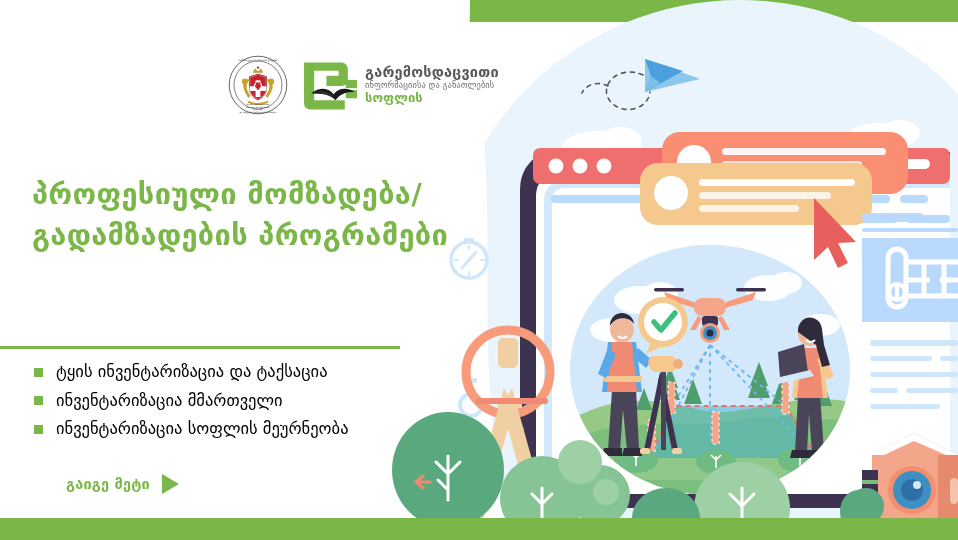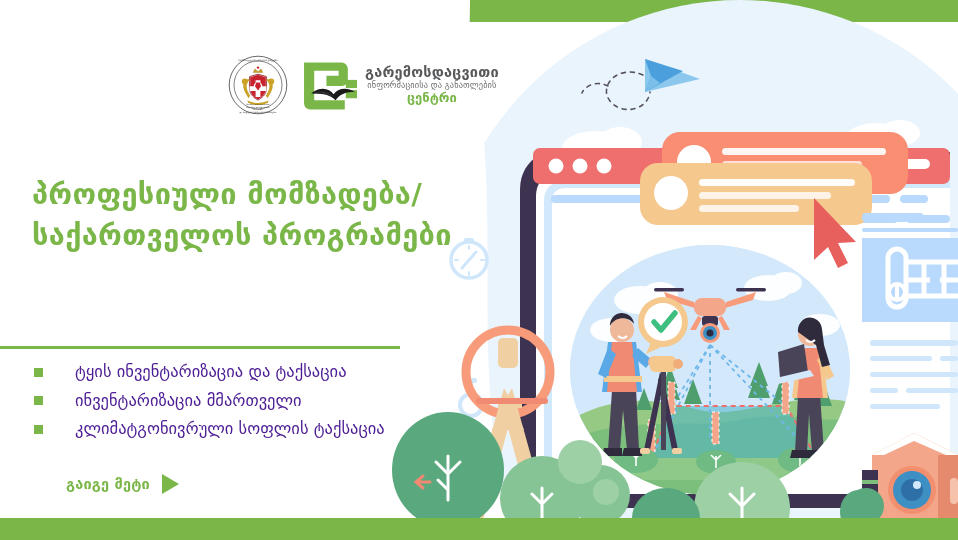--- a/index.html
+++ b/index.html
@@ -55,21 +55,21 @@
   .seal {
     width: 60px; height: 60px;
     flex: 0 0 auto;
   }
   .org-logo {
     display: flex;
     align-items: center;
     gap: 7px;
   }
   .org-mark { width: 56px; height: 52px; flex: 0 0 auto; }
-  .org-text { display: flex; flex-direction: column; gap: 1px; line-height: 1.05; text-align: center; }
+  .org-text { display: flex; flex-direction: column; gap: 1px; line-height: 1.05; }
   .org-line1 {
     font-size: 14.5px;
     font-weight: 700;
     color: #58595b;
     letter-spacing: .2px;
     white-space: nowrap;
   }
   .org-line2 {
     font-size: 8.4px;
     font-weight: 400;
@@ -104,24 +104,24 @@
 
   .bullets {
     position: absolute;
     left: 34px; top: 362px;
     width: 440px;
     list-style: none;
   }
   .bullets li {
     display: flex;
     align-items: center;
-    gap: 32px;
+    gap: 13px;
     margin-bottom: 8px;
     font-size: 16.5px;
-    color: #4c1d95;
+    color: #000000;
     line-height: 1.25;
     white-space: nowrap;
     text-align: center;
   }
   .bullet-sq {
     width: 9px; height: 9px;
     background: #7ab648;
     flex: 0 0 auto;
   }
 
@@ -516,41 +516,41 @@
         <svg class="org-mark" viewBox="0 0 110 100">
           <path d="M4,6 h74 a12,12 0 0 1 12,12 v22 a12,12 0 0 1 -12,12 h-30 v-20 h24 v-10 h-48 v58 h60 v18 h-68 a12,12 0 0 1 -12,-12 z" fill="#7ab648"></path>
           <path d="M86,40 h22 v16 h-22 z" fill="#7ab648"></path>
           <path d="M86,60 h22 v16 h-22 z" fill="#7ab648"></path>
           <path d="M18,66 c18,-14 36,-10 44,2 c10,-12 26,-14 42,-4 c-16,-2 -30,4 -38,16 c-12,-12 -30,-16 -48,-14 z" fill="#1a1a1a"></path>
           <path d="M18,68 c18,-10 36,-6 44,6 c-14,-6 -30,-8 -44,-6 z" fill="#2d2d2d"></path>
         </svg>
         <div class="org-text">
           <div class="org-line1">გარემოსდაცვითი</div>
           <div class="org-line2">ინფორმაციისა და განათლების</div>
-          <div class="org-line3">ცენტრი</div>
+          <div class="org-line3">სოფლის</div>
         </div>
       </div>
     </div>
 
-    <h1 class="headline">პროფესიული მომზადება/საქართველოს პროგრამები</h1>
+    <h1 class="headline">პროფესიული მომზადება/გადამზადების პროგრამები</h1>
 
     <div class="divider"></div>
 
     <ul class="bullets">
       <li>
         <span class="bullet-sq"></span>
         <span>ტყის ინვენტარიზაცია და ტაქსაცია</span>
       </li>
       <li>
         <span class="bullet-sq"></span>
         <span>ინვენტარიზაცია მმართველი</span>
       </li>
       <li>
         <span class="bullet-sq"></span>
-        <span>კლიმატგონივრული სოფლის ტაქსაცია</span>
+        <span>ინვენტარიზაცია სოფლის მეურნეობა</span>
       </li>
     </ul>
 
     <div class="cta">
       <span class="cta-label">გაიგე მეტი</span>
       <span class="cta-tri"></span>
     </div>
 
   </div>
 </div>

